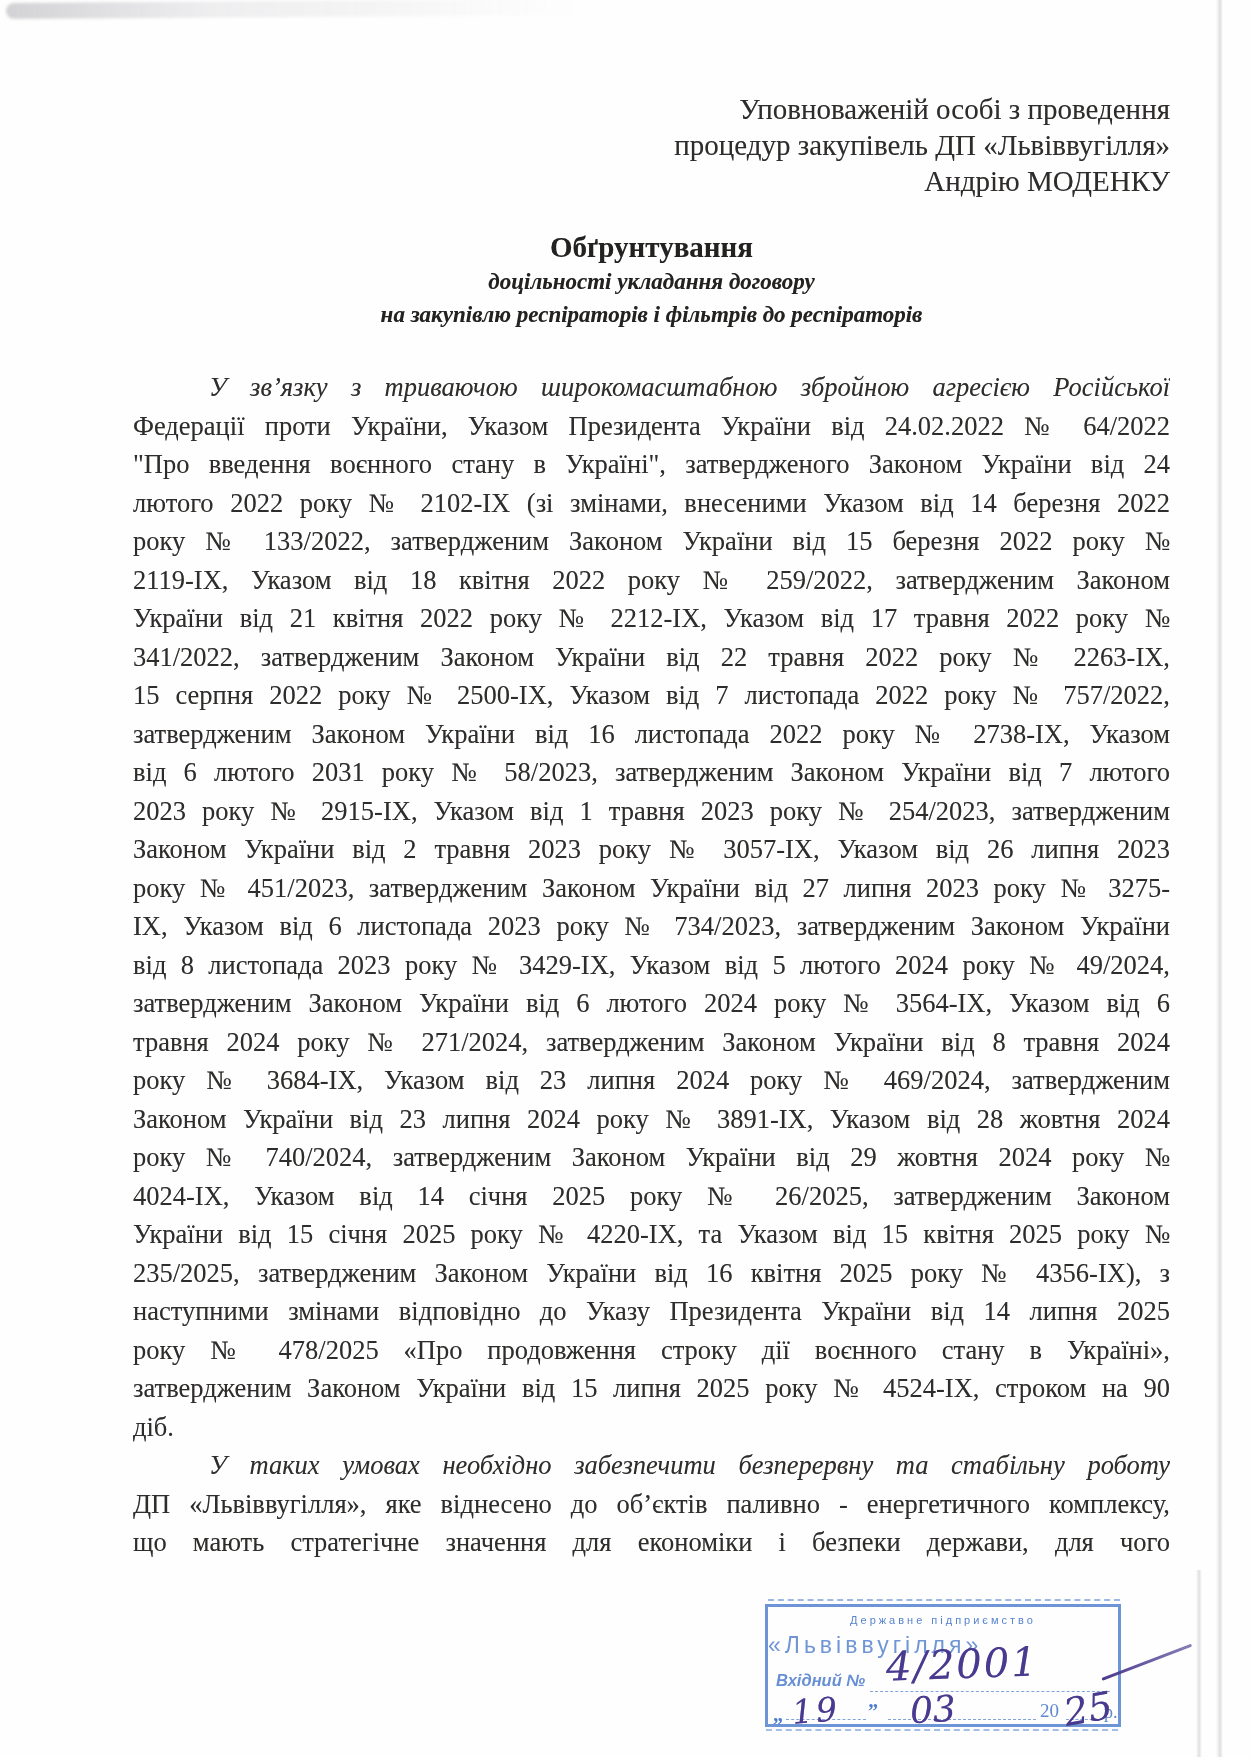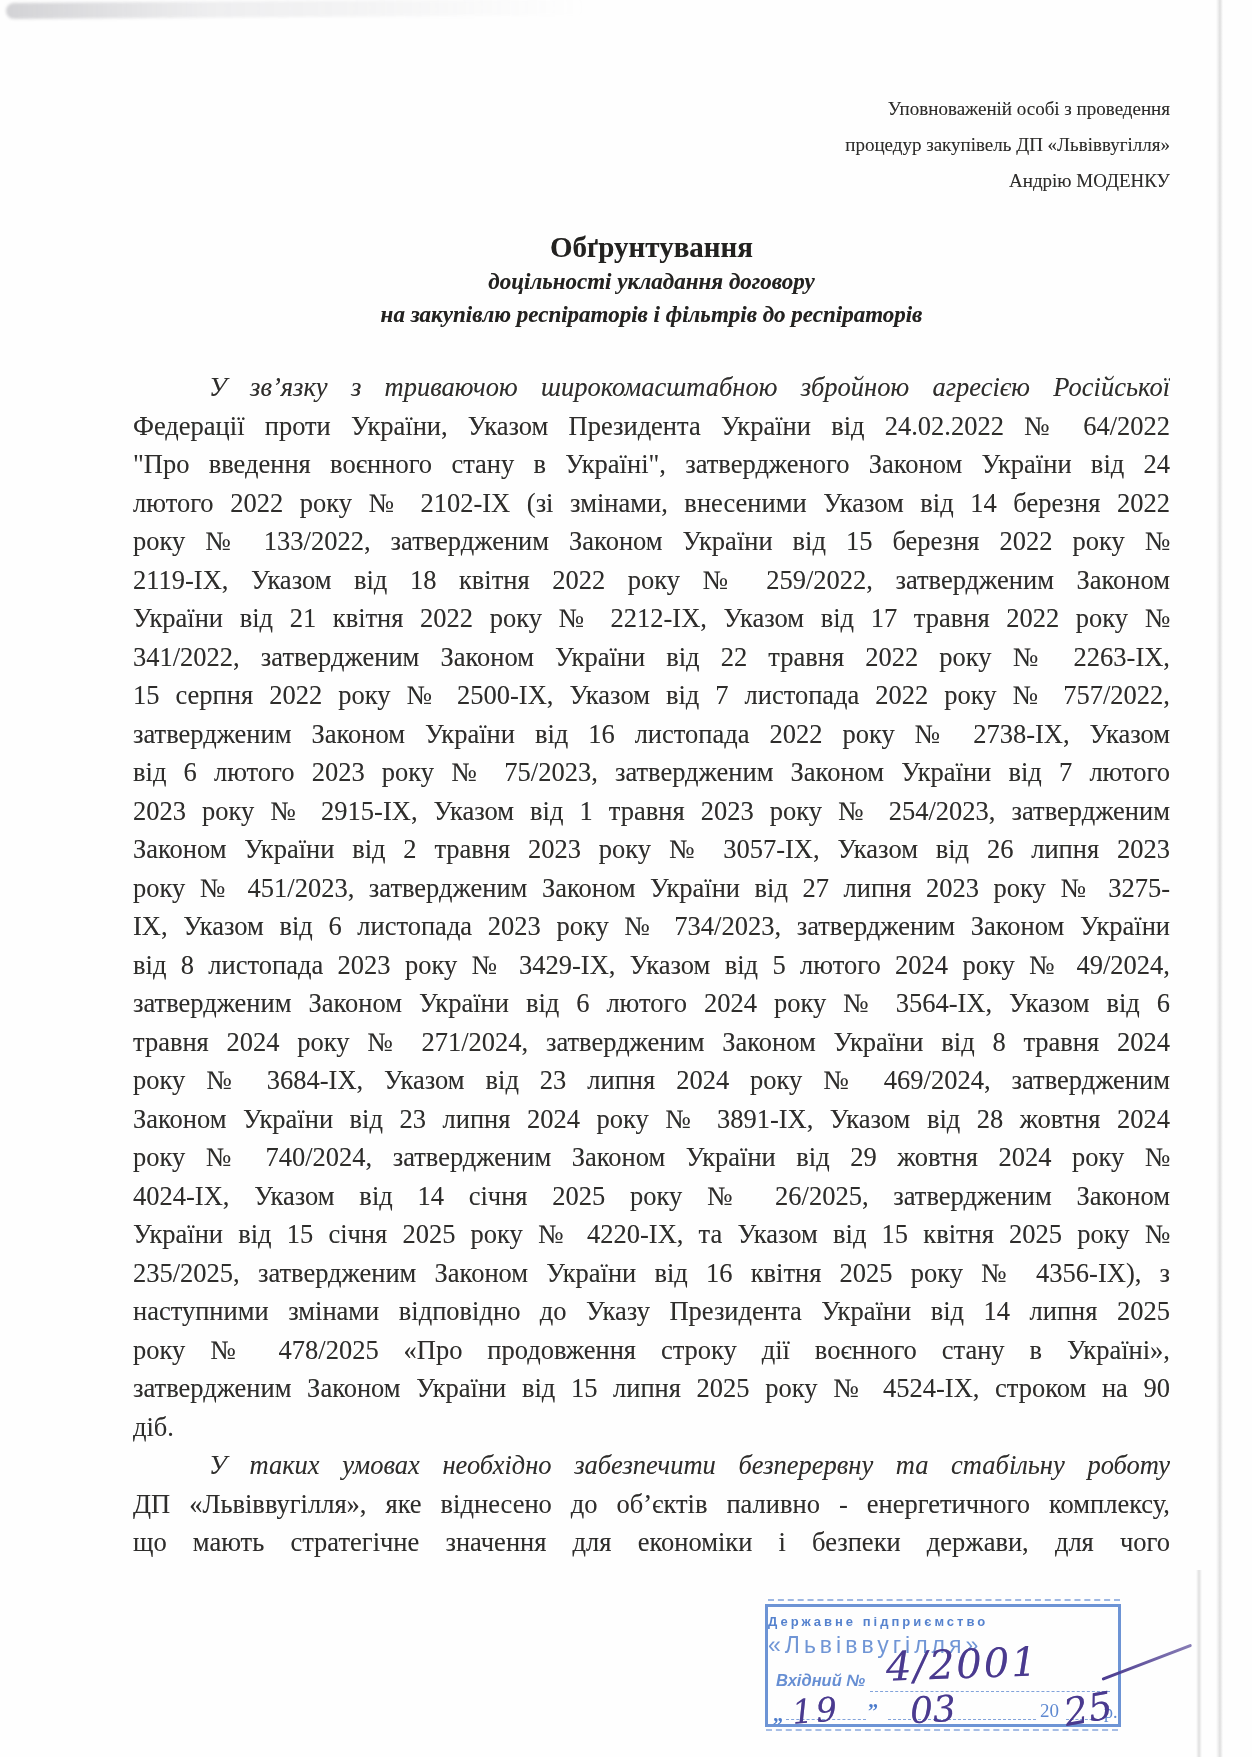--- a/index.html
+++ b/index.html
@@ -20,21 +20,21 @@
     background:linear-gradient(90deg,transparent,#e4e4e4 45%,#dadada 55%,transparent);
     opacity:.9;
   }
   .edge-line2{
     position:absolute;top:1570px;left:1196px;width:6px;height:187px;
     background:linear-gradient(90deg,transparent,#e0e0e0,transparent);
   }
   
   .recipient{
     position:absolute;top:91px;right:82px;text-align:right;
-    font-size:19px;line-height:36px;color:#2e2d2b;
+    font-size:29px;line-height:36px;color:#2e2d2b;
     text-shadow:0 0 .5px rgba(40,40,40,.35);
     margin-left:41px;
   }
   .doc-title{
     position:absolute;left:133px;top:231px;width:1037px;text-align:center;
     line-height:33.5px;color:#232220;
     text-shadow:0 0 .5px rgba(30,30,30,.35);
   }
   .doc-title .t1{font-size:29px;font-weight:bold;}
   .doc-title .t2,.doc-title .t3{font-size:23px;font-weight:bold;font-style:italic;}
@@ -50,21 +50,21 @@
   .para .line:first-child{text-indent:76px;font-style:italic;}
   .para[data-last-flush="true"] .line:last-child{text-align-last:left;}
   
   .stamp{
     position:absolute;left:765px;top:1604px;width:350px;height:117px;
     border:3px solid rgba(77,124,204,.82);
     color:#4d7ccc;
   }
   .stamp::before{content:"";position:absolute;left:0;right:-2px;top:-8px;border-top:2px dashed rgba(77,124,204,.55);}
   .stamp::after{content:"";position:absolute;left:-2px;right:0;bottom:-7px;border-bottom:2px dashed rgba(77,124,204,.5);}
-  .st-org-type{position:absolute;top:7px;left:0;right:0;text-align:left;font-size:13px;font-weight:bold;letter-spacing:3px;font-family:"Liberation Sans",sans-serif;opacity:.95;}
+  .st-org-type{position:absolute;top:7px;left:0;right:0;text-align:center;font-size:11px;font-weight:normal;letter-spacing:3px;font-family:"Liberation Sans",sans-serif;opacity:.95;}
   .st-org-name{position:absolute;top:25px;left:0;right:0;font-size:23px;font-weight:normal;letter-spacing:4px;font-family:"Liberation Sans",sans-serif;opacity:.8;}
   .st-in-label{position:absolute;left:8px;top:64px;font-size:16.5px;font-weight:bold;font-style:italic;font-family:"Liberation Sans",sans-serif;opacity:.85;text-align:center;}
   .st-in-line{position:absolute;left:102px;right:8px;top:68px;height:16px;border-bottom:1.5px dashed rgba(77,124,204,.7);}
   .st-bline{position:absolute;height:16px;border-bottom:1.5px dashed rgba(77,124,204,.7);}
   .st-q{position:absolute;font-size:20px;font-weight:bold;}
   .st-year-prefix{position:absolute;left:272px;top:93px;font-size:19px;opacity:.9;}
   .st-year-suffix{position:absolute;left:336px;top:95px;font-size:18px;opacity:.9;}
   
   .hand{
     position:absolute;color:#4a3a8f;font-style:italic;
@@ -105,21 +105,21 @@
       <div class="line">У зв’язку з триваючою широкомасштабною збройною агресією Російської</div>
       <div class="line">Федерації проти України, Указом Президента України від 24.02.2022 № 64/2022</div>
       <div class="line">"Про введення воєнного стану в Україні", затвердженого Законом України від 24</div>
       <div class="line">лютого 2022 року № 2102-IX (зі змінами, внесеними Указом від 14 березня 2022</div>
       <div class="line">року № 133/2022, затвердженим Законом України від 15 березня 2022 року №</div>
       <div class="line">2119-IX, Указом від 18 квітня 2022 року № 259/2022, затвердженим Законом</div>
       <div class="line">України від 21 квітня 2022 року № 2212-IX, Указом від 17 травня 2022 року №</div>
       <div class="line">341/2022, затвердженим Законом України від 22 травня 2022 року № 2263-IX,</div>
       <div class="line">15 серпня 2022 року № 2500-IX, Указом від 7 листопада 2022 року № 757/2022,</div>
       <div class="line">затвердженим Законом України від 16 листопада 2022 року № 2738-IX, Указом</div>
-      <div class="line">від 6 лютого 2023 року № 75/2023, затвердженим Законом України від 7 лютого</div>
+      <div class="line">від 6 лютого 2031 року № 58/2023, затвердженим Законом України від 7 лютого</div>
       <div class="line">2023 року № 2915-IX, Указом від 1 травня 2023 року № 254/2023, затвердженим</div>
       <div class="line">Законом України від 2 травня 2023 року № 3057-IX, Указом від 26 липня 2023</div>
       <div class="line">року № 451/2023, затвердженим Законом України від 27 липня 2023 року № 3275-</div>
       <div class="line">IX, Указом від 6 листопада 2023 року № 734/2023, затвердженим Законом України</div>
       <div class="line">від 8 листопада 2023 року № 3429-IX, Указом від 5 лютого 2024 року № 49/2024,</div>
       <div class="line">затвердженим Законом України від 6 лютого 2024 року № 3564-IX, Указом від 6</div>
       <div class="line">травня 2024 року № 271/2024, затвердженим Законом України від 8 травня 2024</div>
       <div class="line">року № 3684-IX, Указом від 23 липня 2024 року № 469/2024, затвердженим</div>
       <div class="line">Законом України від 23 липня 2024 року № 3891-IX, Указом від 28 жовтня 2024</div>
       <div class="line">року № 740/2024, затвердженим Законом України від 29 жовтня 2024 року №</div>

